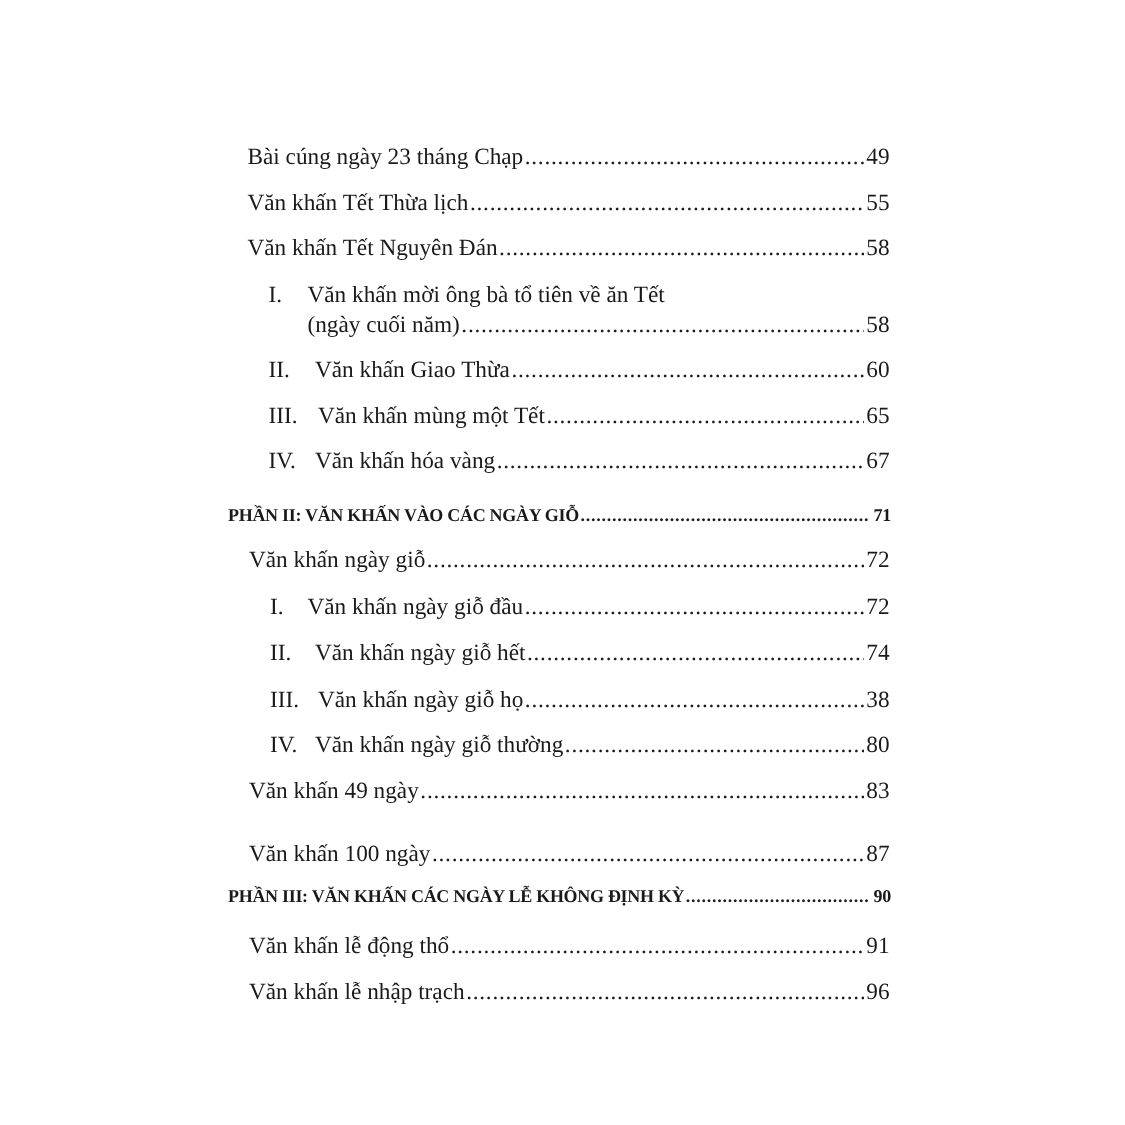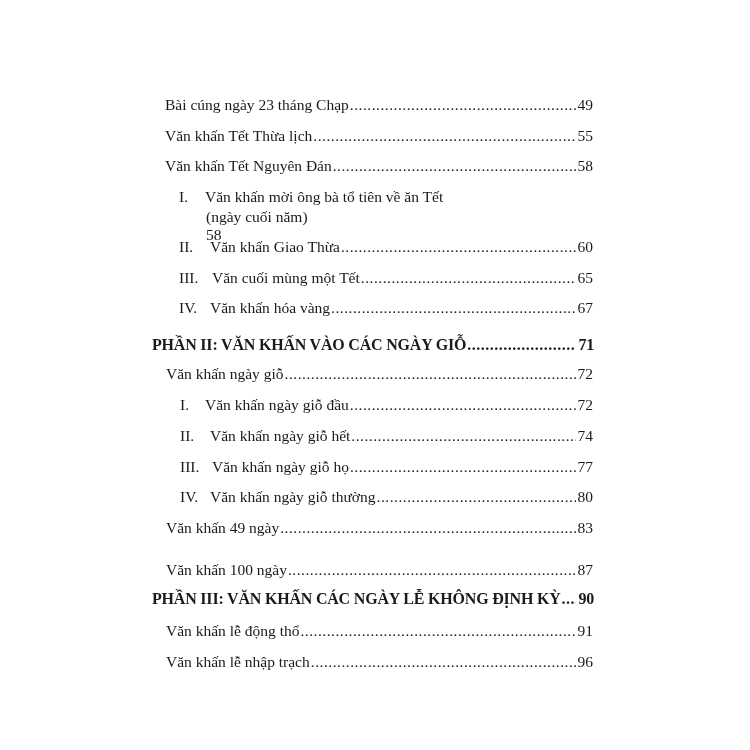--- a/index.html
+++ b/index.html
@@ -5,21 +5,21 @@
     html, body { margin: 0; padding: 0; background: #ffffff; }
     body { width: 750px; height: 750px; position: relative; overflow: hidden;
            font-family: "Liberation Serif", "DejaVu Serif", serif; color: #1a1a1a; }
     .toc { position: absolute; left: 0; top: 0; width: 750px; height: 642px; margin-top: 12px; }
     .row { position: absolute; display: flex; align-items: baseline; white-space: nowrap; }
     .row .label { flex: 0 0 auto; }
     .row .leader { flex: 1 1 auto; overflow: hidden; margin: 0 2px 0 1px; letter-spacing: 0.5px; }
     .row .leader::before { content: "................................................................................................................................................................................................................"; }
     .row .page { flex: 0 0 auto; text-align: right; }
     .item { font-size: 15.5px; height: 20px; }
-    .heading { font-size: 16px; font-weight: bold; letter-spacing: -0.2px; height: 24px; }
+    .heading { font-size: 12px; font-weight: bold; letter-spacing: -0.2px; height: 24px; }
     .sub-two { position: absolute; font-size: 15.5px; white-space: nowrap; }
   </style>
 </head>
 <body>
 
 <div class="toc">
 
   <div class="row item" style="left:165px; top:84px; width:428px;">
     <span class="label">Bài cúng ngày 23 tháng Chạp</span>
     <span class="leader"></span>
@@ -33,36 +33,36 @@
   </div>
 
   <div class="row item" style="left:165px; top:145px; width:428px;">
     <span class="label">Văn khấn Tết Nguyên Đán</span>
     <span class="leader"></span>
     <span class="page">58</span>
   </div>
 
   <span class="sub-two" style="left:179px; top:176px;">I.</span>
   <span class="sub-two" style="left:205px; top:176px;font-family:Liberation Serif, serif;">Văn khấn mời ông bà tổ tiên về ăn Tết</span>
-  <div class="row item" style="left:205px; top:196px; width:388px;flex-direction:column;">
+  <div class="row item" style="left:205px; top:196px; width:388px;">
     <span class="label">(ngày cuối năm)</span>
     <span class="leader"></span>
     <span class="page">58</span>
   </div>
 
   <div class="row item" style="left:179px; top:226px; width:414px;">
     <span class="label" style="width:31px;">II.</span>
     <span class="label">Văn khấn Giao Thừa</span>
     <span class="leader"></span>
     <span class="page">60</span>
   </div>
 
   <div class="row item" style="left:179px; top:257px; width:414px;">
     <span class="label" style="width:33px;">III.</span>
-    <span class="label">Văn cuối mùng một Tết</span>
+    <span class="label">Văn khấn mùng một Tết</span>
     <span class="leader"></span>
     <span class="page">65</span>
   </div>
 
   <div class="row item" style="left:179px; top:287px; width:414px;">
     <span class="label" style="width:31px;">IV.</span>
     <span class="label">Văn khấn hóa vàng</span>
     <span class="leader"></span>
     <span class="page">67</span>
   </div>
@@ -90,21 +90,21 @@
     <span class="label" style="width:30px;">II.</span>
     <span class="label">Văn khấn ngày giỗ hết</span>
     <span class="leader"></span>
     <span class="page">74</span>
   </div>
 
   <div class="row item" style="left:180px; top:446px; width:413px;">
     <span class="label" style="width:32px;">III.</span>
     <span class="label">Văn khấn ngày giỗ họ</span>
     <span class="leader"></span>
-    <span class="page">77</span>
+    <span class="page">38</span>
   </div>
 
   <div class="row item" style="left:180px; top:476px; width:413px;">
     <span class="label" style="width:30px;">IV.</span>
     <span class="label">Văn khấn ngày giỗ thường</span>
     <span class="leader"></span>
     <span class="page">80</span>
   </div>
 
   <div class="row item" style="left:166px; top:507px; width:427px;justify-content:flex-end;">

